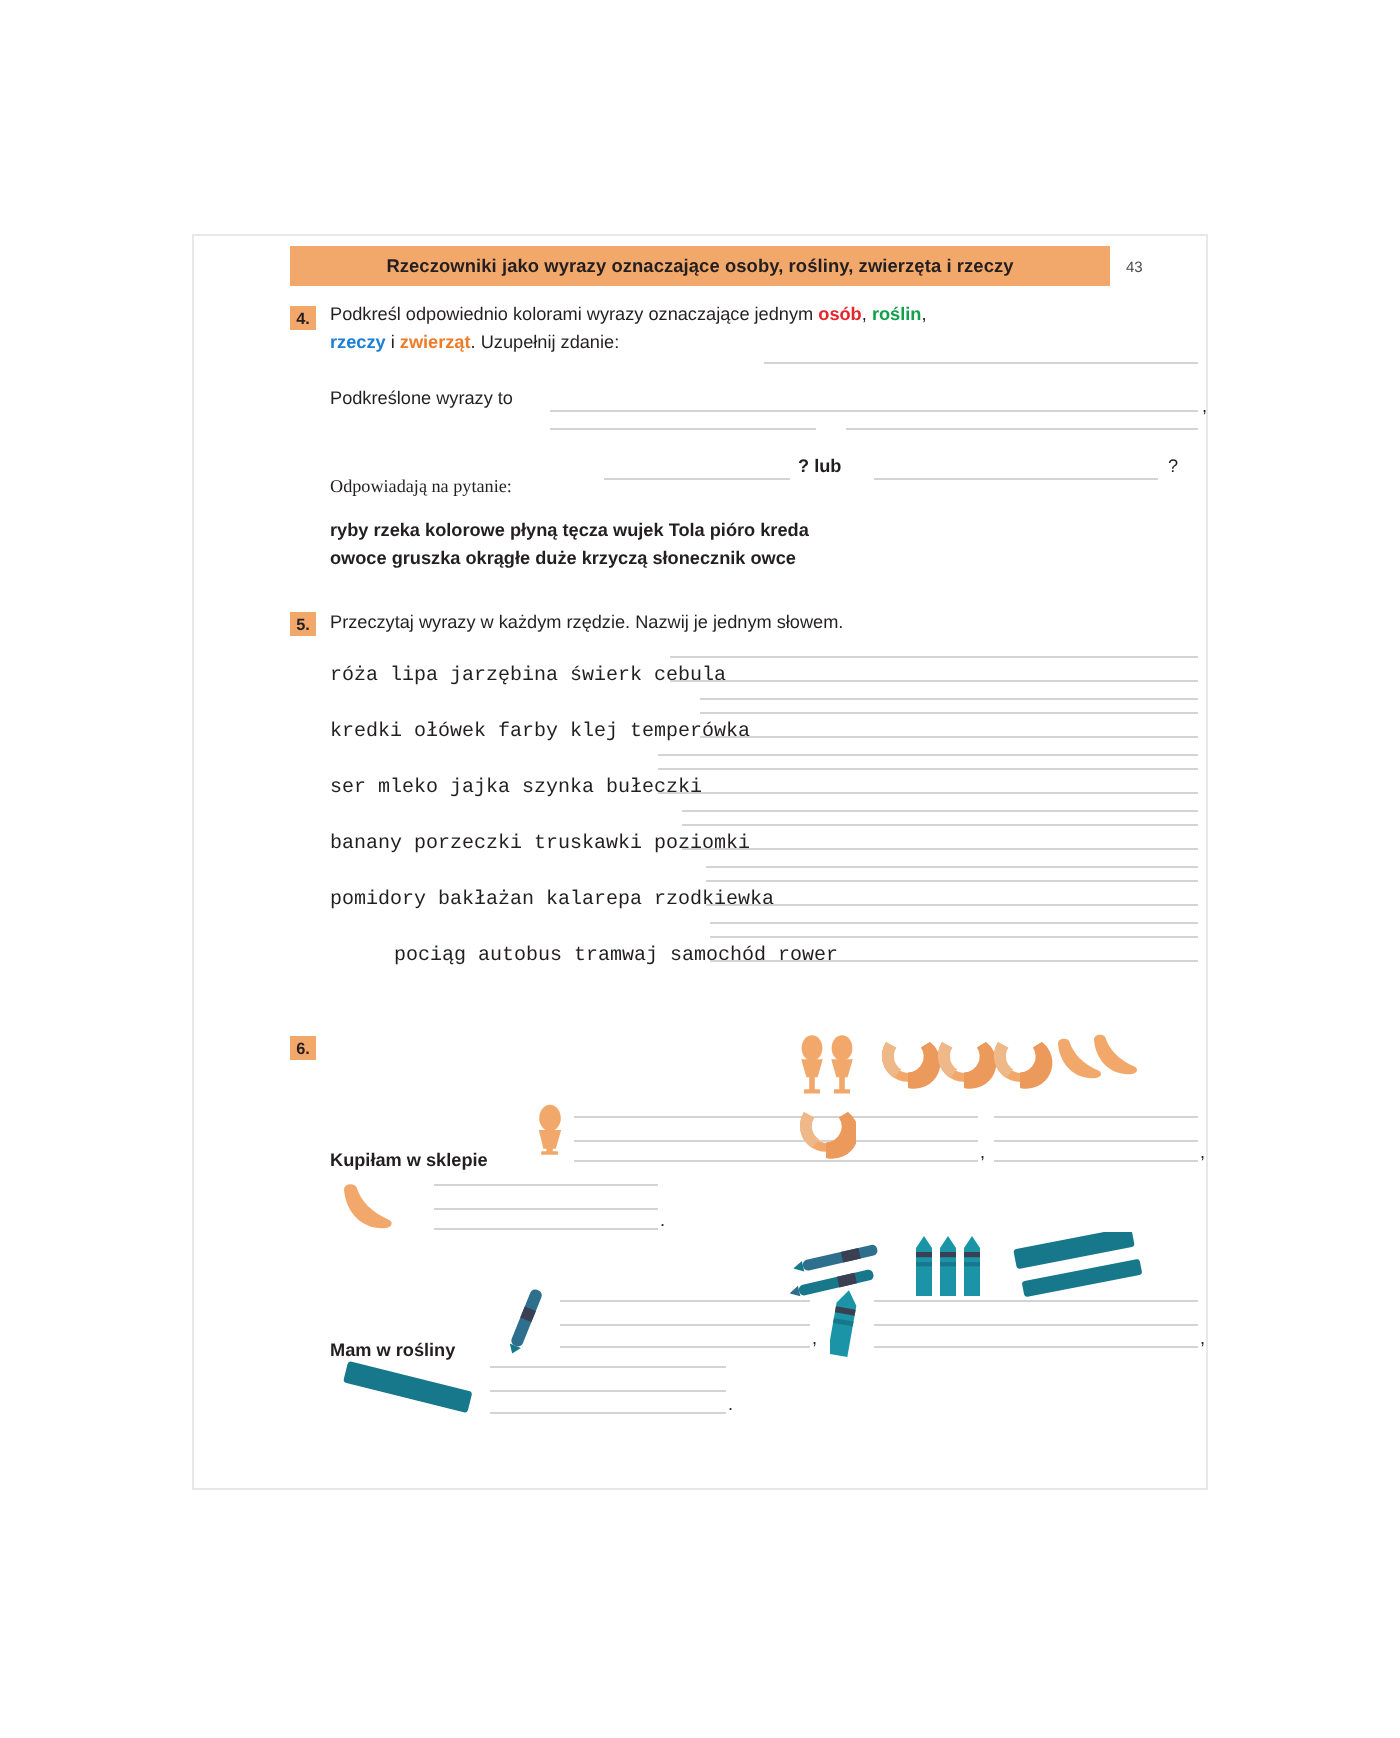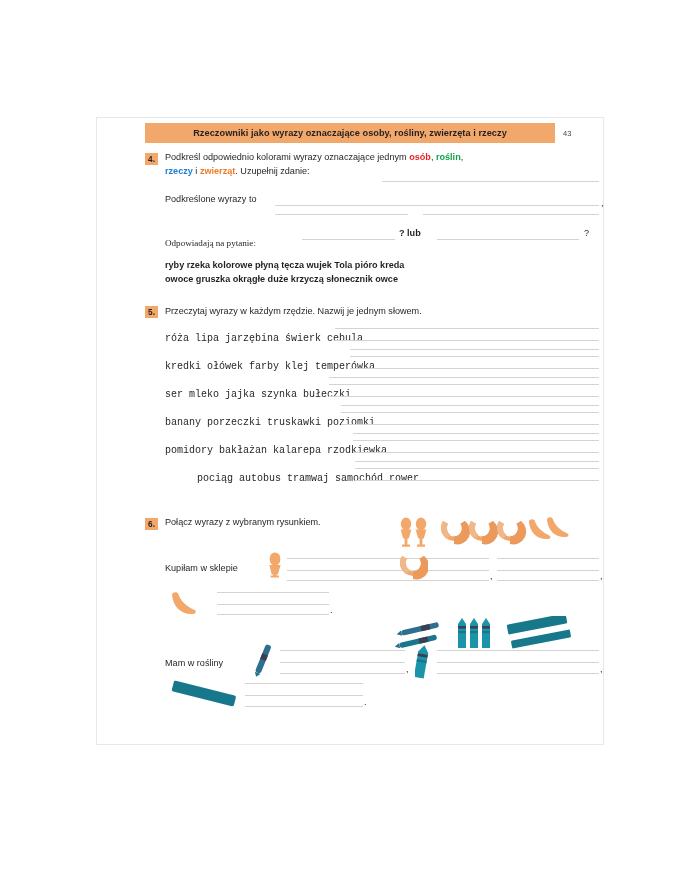--- a/index.html
+++ b/index.html
@@ -103,21 +103,22 @@
     height: 1px;
     background: #d3d3d3;
   }
   .lbl {
     position: absolute;
     font-size: 9.1px;
     color: #231f20;
     white-space: nowrap;
   }
   .lbl-b {
-    font-weight: normal;
+    font-weight: bold;
+    margin-top: 12px;
   }
   .punct {
     position: absolute;
     font-size: 9.1px;
     color: #231f20;
   }
 
   
   .bank {
     position: absolute;
@@ -213,21 +214,20 @@
     <div class="wline" style="left:258px; top:343px; width:244px;"></div>
 
     <div class="rowword" style="left:68px; top:355px;margin-left:32px;">pociąg autobus tramwaj samochód rower</div>
     <div class="wline" style="left:258px; top:350px; width:244px;"></div>
     <div class="wline" style="left:258px; top:362px; width:244px;"></div>
   </div>
 
   <div class="ex">
     <div class="ex-num" style="top:400px;">6.</div>
     <div class="ex-body" style="top:398px;">
-      <div class="instr">Połącz wyrazy z wybranym rysunkiem.</div>
     </div>
 
     <svg class="ill" style="left:300px; top:398px;" width="180" height="32" viewBox="0 0 180 32">
 
       <g fill="#f3a86b">
         <ellipse cx="9" cy="8" rx="5.2" ry="6.4"></ellipse>
         <path d="M3.6 13.6 h10.8 l-2.6 9 h-1.4 l0 6 h2.6 v2.2 h-8 v-2.2 h2.6 l0 -6 h-1.4 z"></path>
         <ellipse cx="24" cy="8" rx="5.2" ry="6.4"></ellipse>
         <path d="M18.6 13.6 h10.8 l-2.6 9 h-1.4 l0 6 h2.6 v2.2 h-8 v-2.2 h2.6 l0 -6 h-1.4 z"></path>
       </g>

